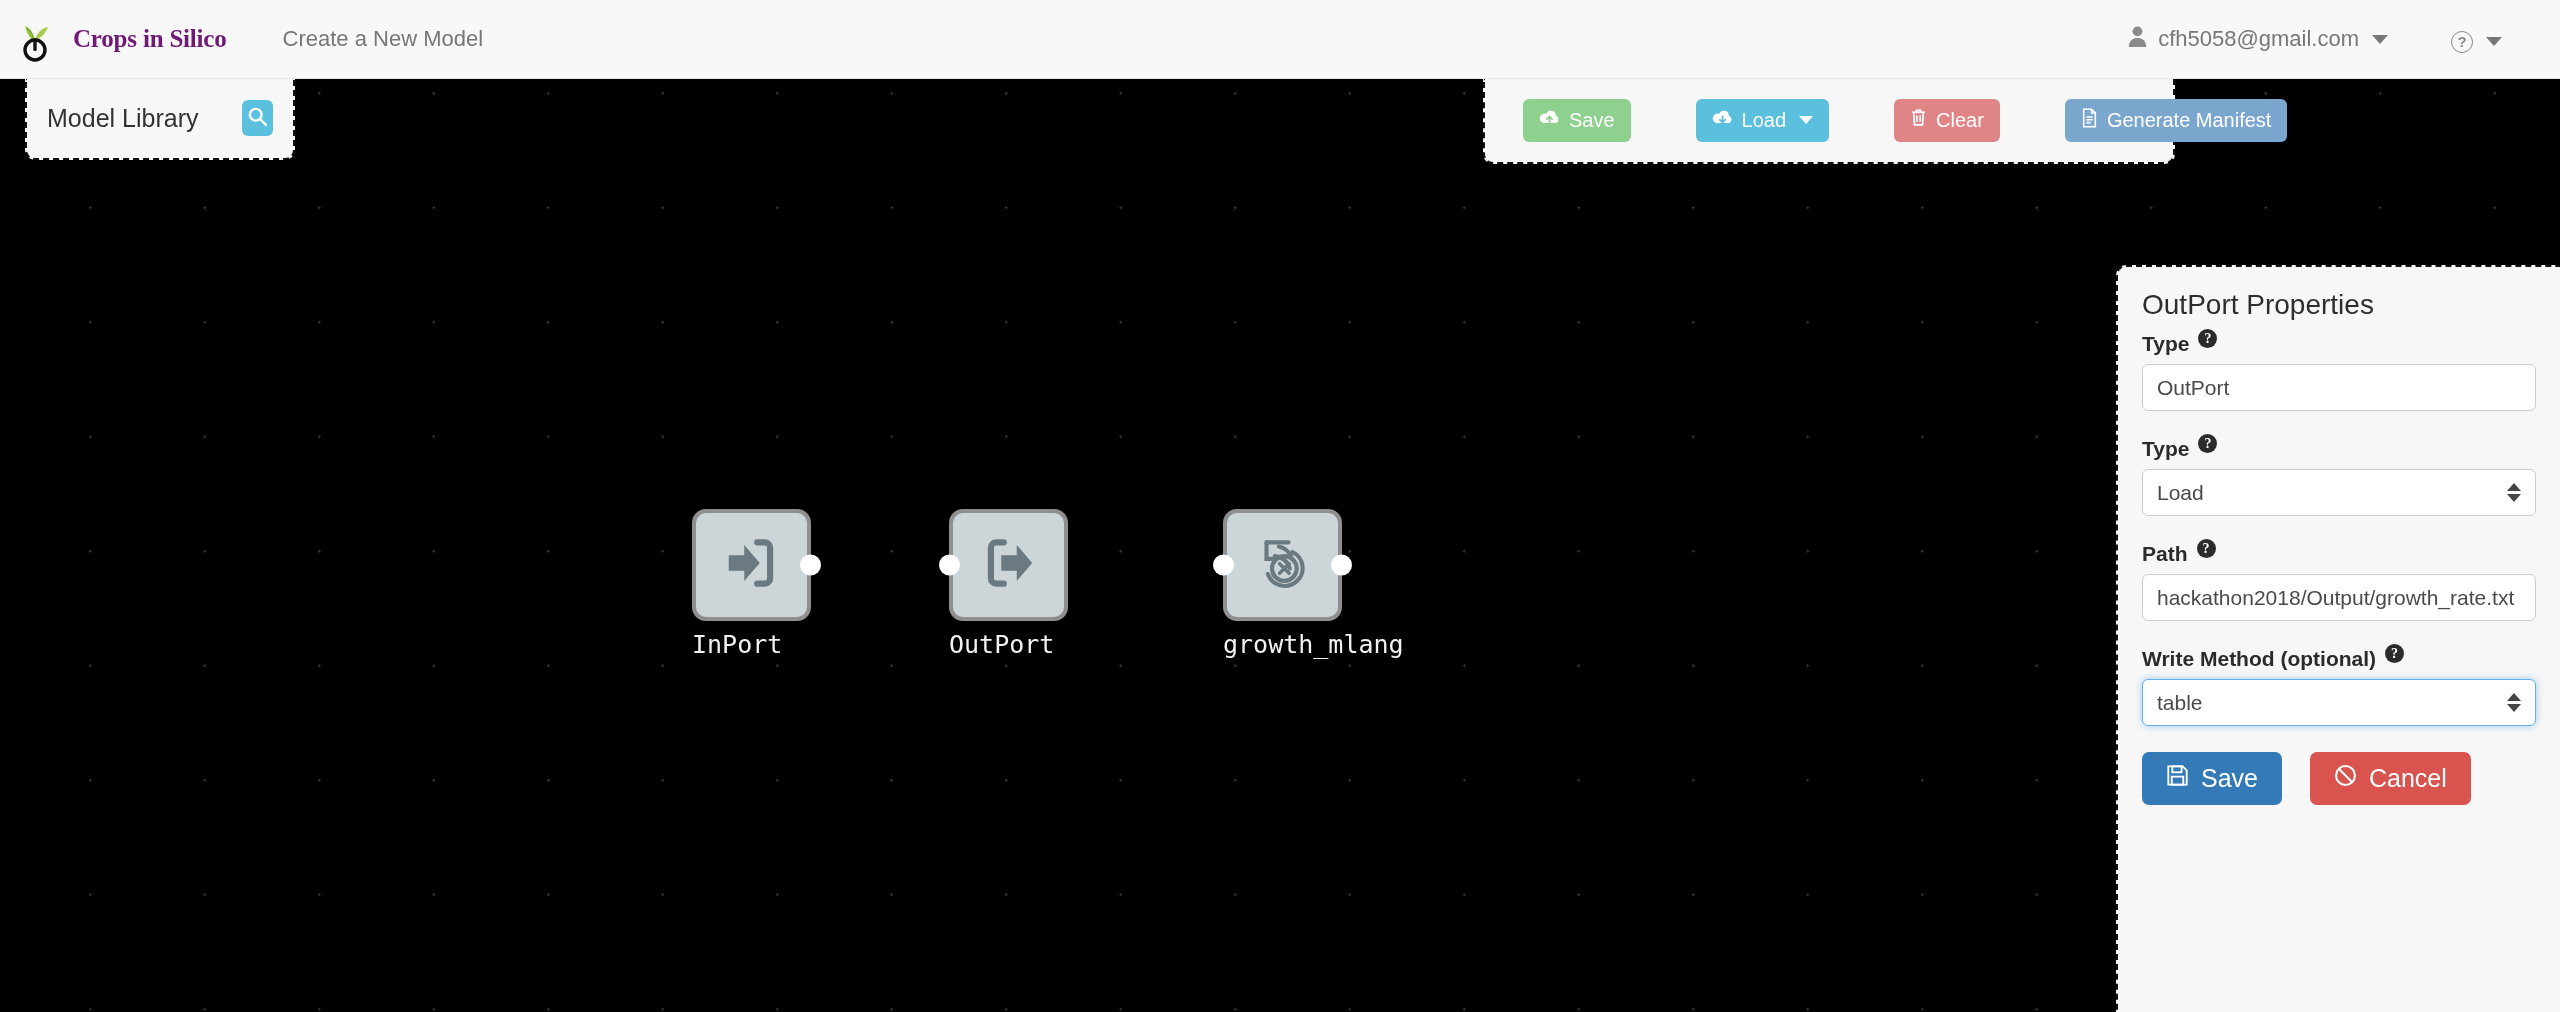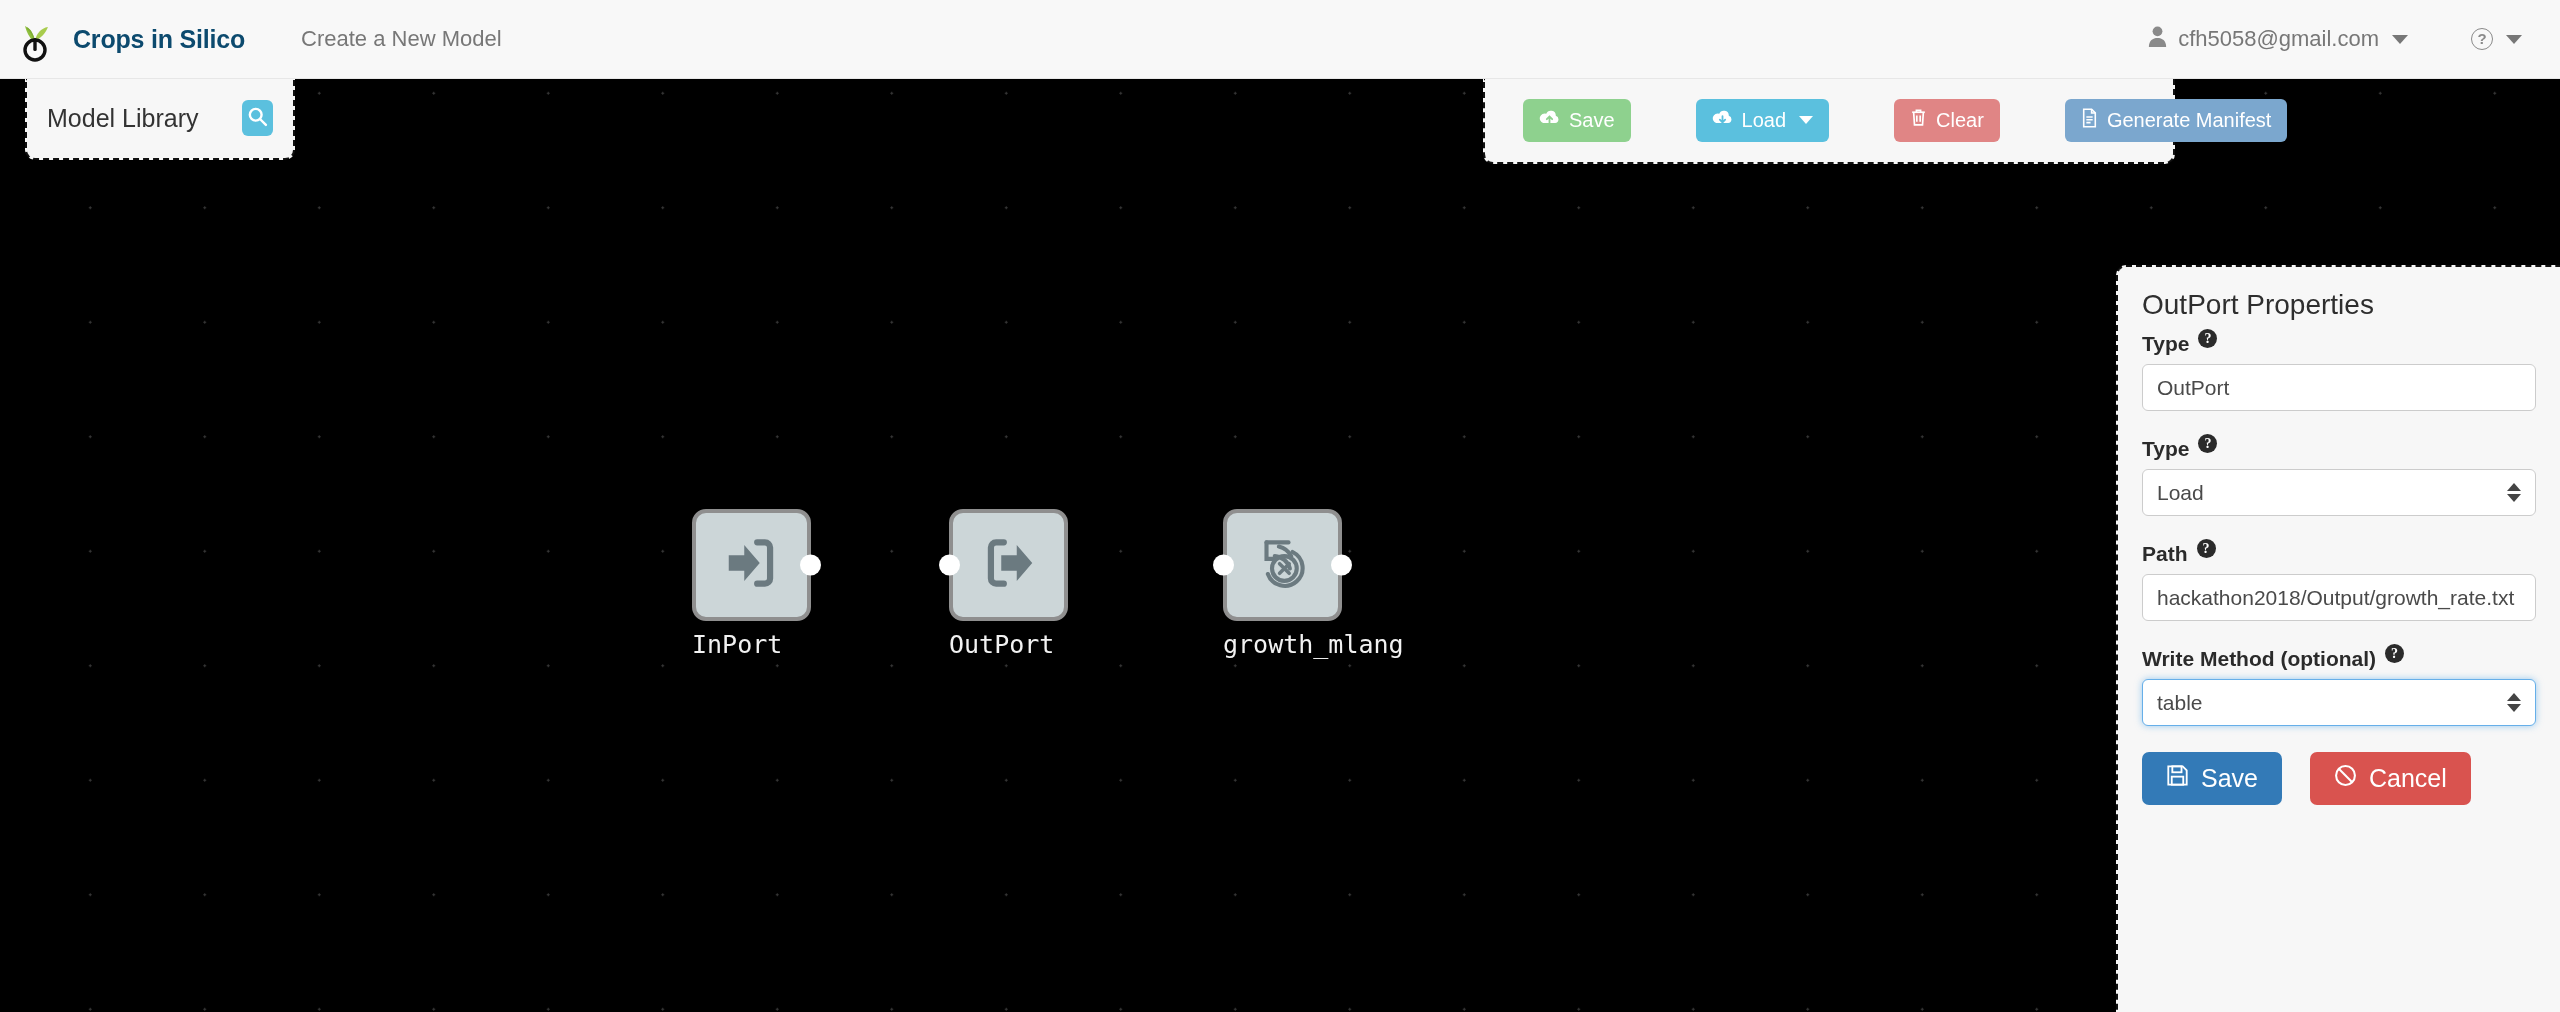--- a/index.html
+++ b/index.html
@@ -38,36 +38,37 @@
     margin-left: 17px;
     width: 36px; height: 46px;
     position: relative;
     flex: none;
   }
   .brand-logo svg { display: block; }
   .brand-title {
     margin-left: 20px;
     font-size: 25px;
     font-weight: bold;
-    color: #0c4a6e;
+    color: #701a75;
     letter-spacing: -0.2px;
     white-space: nowrap;
+    font-family: Liberation Serif, serif;
   }
   .nav-link {
     margin-left: 56px;
     font-size: 22px;
     color: #777;
     white-space: nowrap;
     cursor: pointer;
   }
   .header-right {
     margin-left: auto;
     display: flex;
-    align-items: center;
-    padding-right: 38px;
+    align-items: flex-end;
+    padding-right: 58px;
   }
   .user-block {
     display: flex;
     align-items: center;
     font-size: 22px;
     color: #777;
     cursor: pointer;
     white-space: nowrap;
   }
   .user-icon { margin-right: 11px; display: block; }

